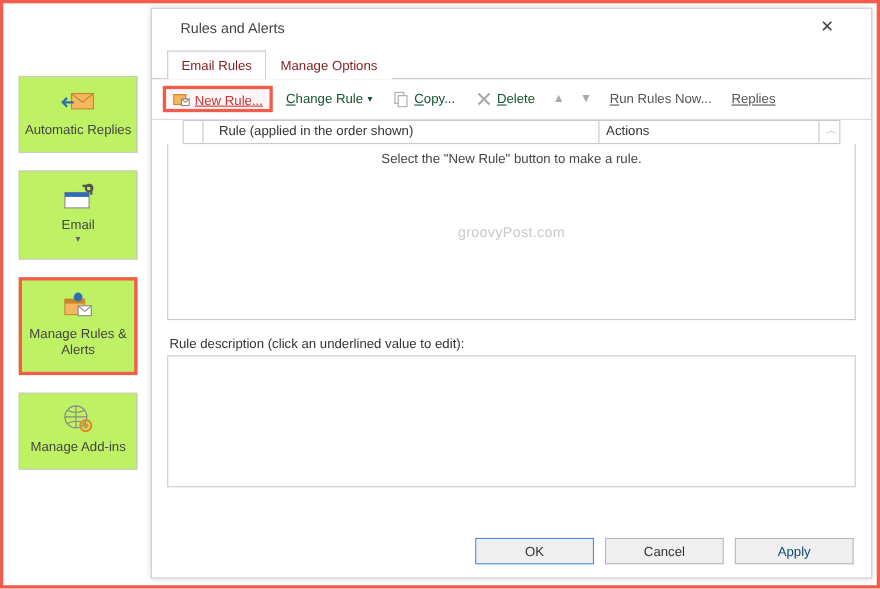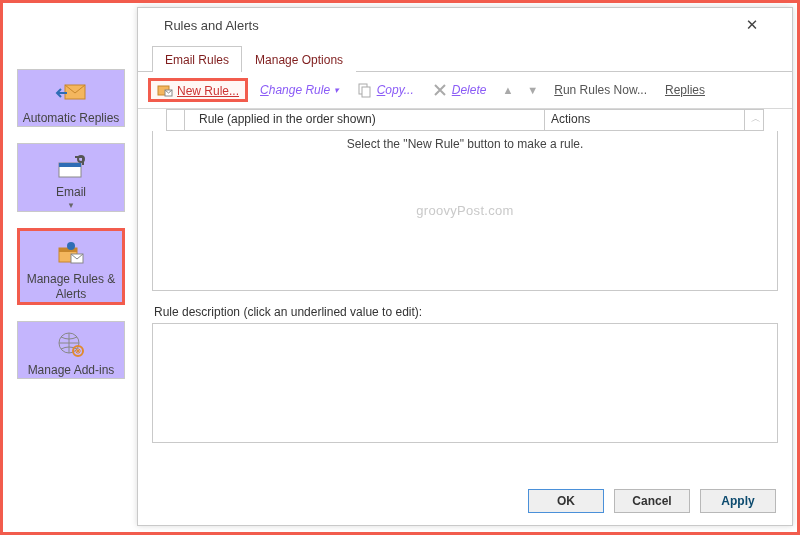--- a/index.html
+++ b/index.html
@@ -18,23 +18,23 @@
     position: absolute;
     left: 14px;
     top: 66px;
     width: 108px;
     display: flex;
     flex-direction: column;
     gap: 16px;
   }
   .ribbon-btn {
     border: 1px solid #c9c9c9;
-    background: #c4b5fd;
+    background: #bef264;
     text-align: center;
-    padding: 9px 4px 0 4px;
+    padding: 9px 4px 12px 4px;
     line-height: 1.25;
     color: #444;
     cursor: pointer;
   }
   .ribbon-btn.highlight { border: 3px solid #f25c4d; }
   .ribbon-btn .icon { width: 32px; height: 28px; margin: 0 auto 4px auto; display: block; }
   .ribbon-btn .caret { font-size: 9px; color: #666; }
 
   .dialog {
     position: absolute;
@@ -90,21 +90,21 @@
     border-bottom: 1px solid #d8d8d8;
   }
   .tbtn {
     display: flex;
     align-items: center;
     gap: 4px;
     padding: 3px 6px;
     color: #555;
     cursor: pointer;
   }
-  .tbtn.disabled { color: #8b5cf6; cursor: default; font-style: italic; }
+  .tbtn.disabled { color: #14532d; cursor: default; }
   .tbtn .u { text-decoration: underline; }
   .tbtn svg, .tbtn .glyph { width: 16px; height: 16px; flex: 0 0 auto; }
   .tbtn.newrule-highlight {
     border: 3px solid #f25c4d;
     color: #c33;
     background: #fff7f5;
     padding: 1px 6px;
     align-items: flex-end;
   }
   .arrow { color: #a9a9a9; font-size: 11px; padding: 0 4px; }
@@ -156,28 +156,27 @@
   }
 
   .button-row {
     position: absolute;
     bottom: 12px;
     right: 16px;
     display: flex;
     gap: 10px;
   }
   .dlg-btn {
-    width: 76px;
+    width: 108px;
     height: 24px;
     border: 1px solid #b8b8b8;
     background: #efefef;
     color: #333;
     font-size: 12px;
     cursor: pointer;
-    font-weight: bold;
   }
   .dlg-btn.primary { border: 1px solid #4a90d9; }
   .dlg-btn.disabled { color: #0c4a6e; cursor: default; }
 </style>
 </head>
 <body>
 
 <div class="ribbon-col">
   <div class="ribbon-btn">
     <svg class="icon" viewBox="0 0 32 28">

